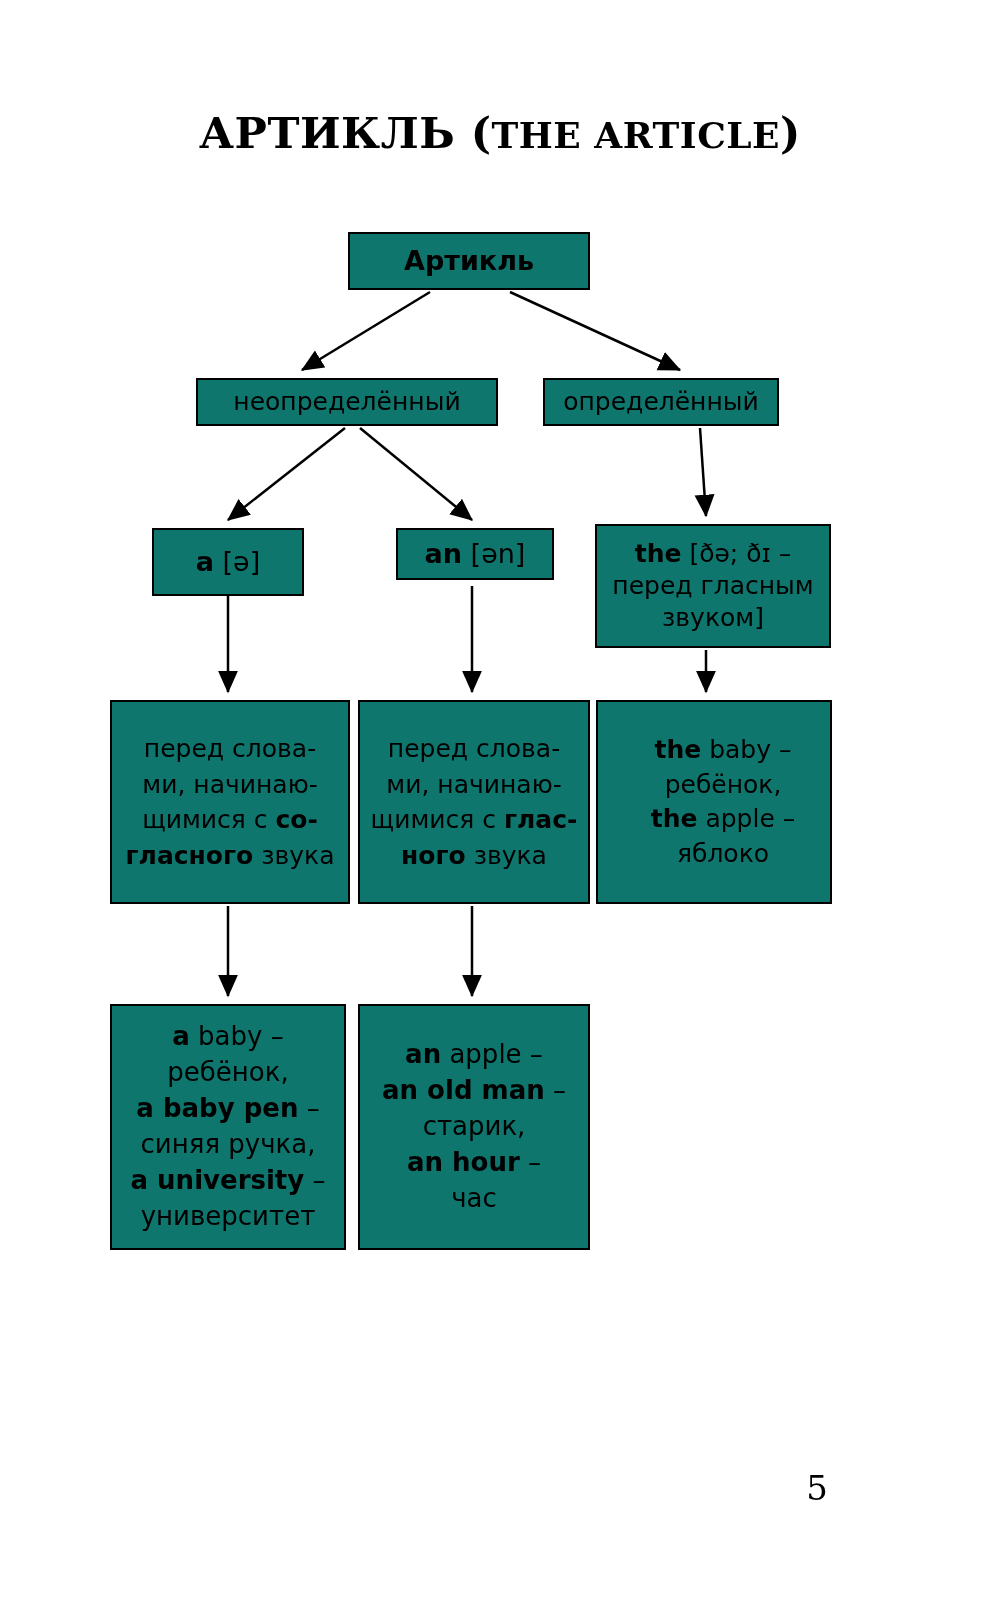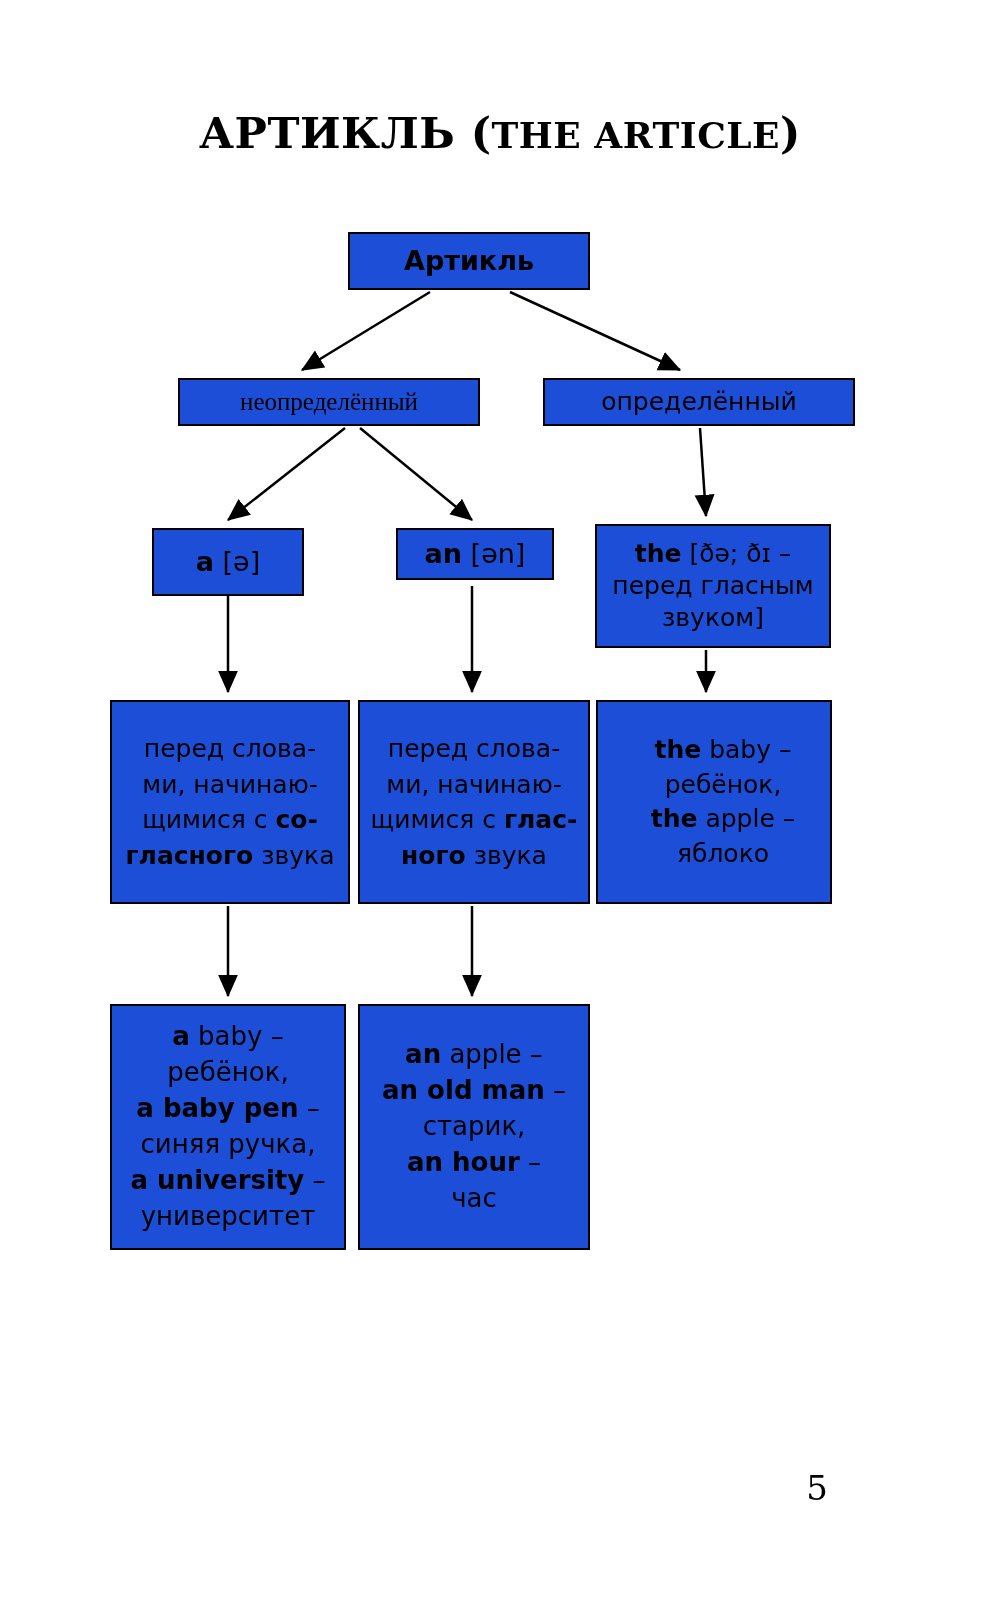--- a/index.html
+++ b/index.html
@@ -36,38 +36,38 @@
   }
   .page-title .small-caps {
     font-size: 36px;
     margin-top: 36px;
   }
 
   .box {
     position: absolute;
     border: 2px solid #000;
     box-sizing: border-box;
-    background: #1d4ed8;
+    background: #0f766e;
     display: flex;
     flex-direction: column;
     align-items: center;
     justify-content: center;
     text-align: center;
     font-size: 25px;
     line-height: 1.28;
     padding: 4px 6px;
   }
 
   .box .ln { display: block; width: 100%; }
   .b { font-weight: bold; }
 
   
   #box-article   { left: 348px; top: 232px;  width: 242px; height: 58px;  font-size: 27px; font-weight: bold; }
-  #box-indef     { left: 178px; top: 378px;  width: 302px; height: 48px;  font-size: 25px; font-family: Liberation Serif, serif; }
-  #box-def       { left: 543px; top: 378px;  width: 312px; height: 48px;  font-size: 25px; }
+  #box-indef     { left: 196px; top: 378px;  width: 302px; height: 48px;  font-size: 25px; }
+  #box-def       { left: 543px; top: 378px;  width: 236px; height: 48px;  font-size: 25px; }
   #box-a         { left: 152px; top: 528px;  width: 152px; height: 68px;  font-size: 27px; }
   #box-an        { left: 396px; top: 528px;  width: 158px; height: 52px;  font-size: 27px; }
   #box-the       { left: 595px; top: 524px;  width: 236px; height: 124px; font-size: 25px; }
   #box-a-desc    { left: 110px; top: 700px;  width: 240px; height: 204px; font-size: 25px; }
   #box-an-desc   { left: 358px; top: 700px;  width: 232px; height: 204px; font-size: 25px; }
   #box-the-ex    { left: 596px; top: 700px;  width: 236px; height: 204px; font-size: 25px; padding-left: 24px; }
   #box-a-ex      { left: 110px; top: 1004px; width: 236px; height: 246px; font-size: 26px; }
   #box-an-ex     { left: 358px; top: 1004px; width: 232px; height: 246px; font-size: 26px; }
 
   #box-a-desc, #box-an-desc { line-height: 1.42; }

